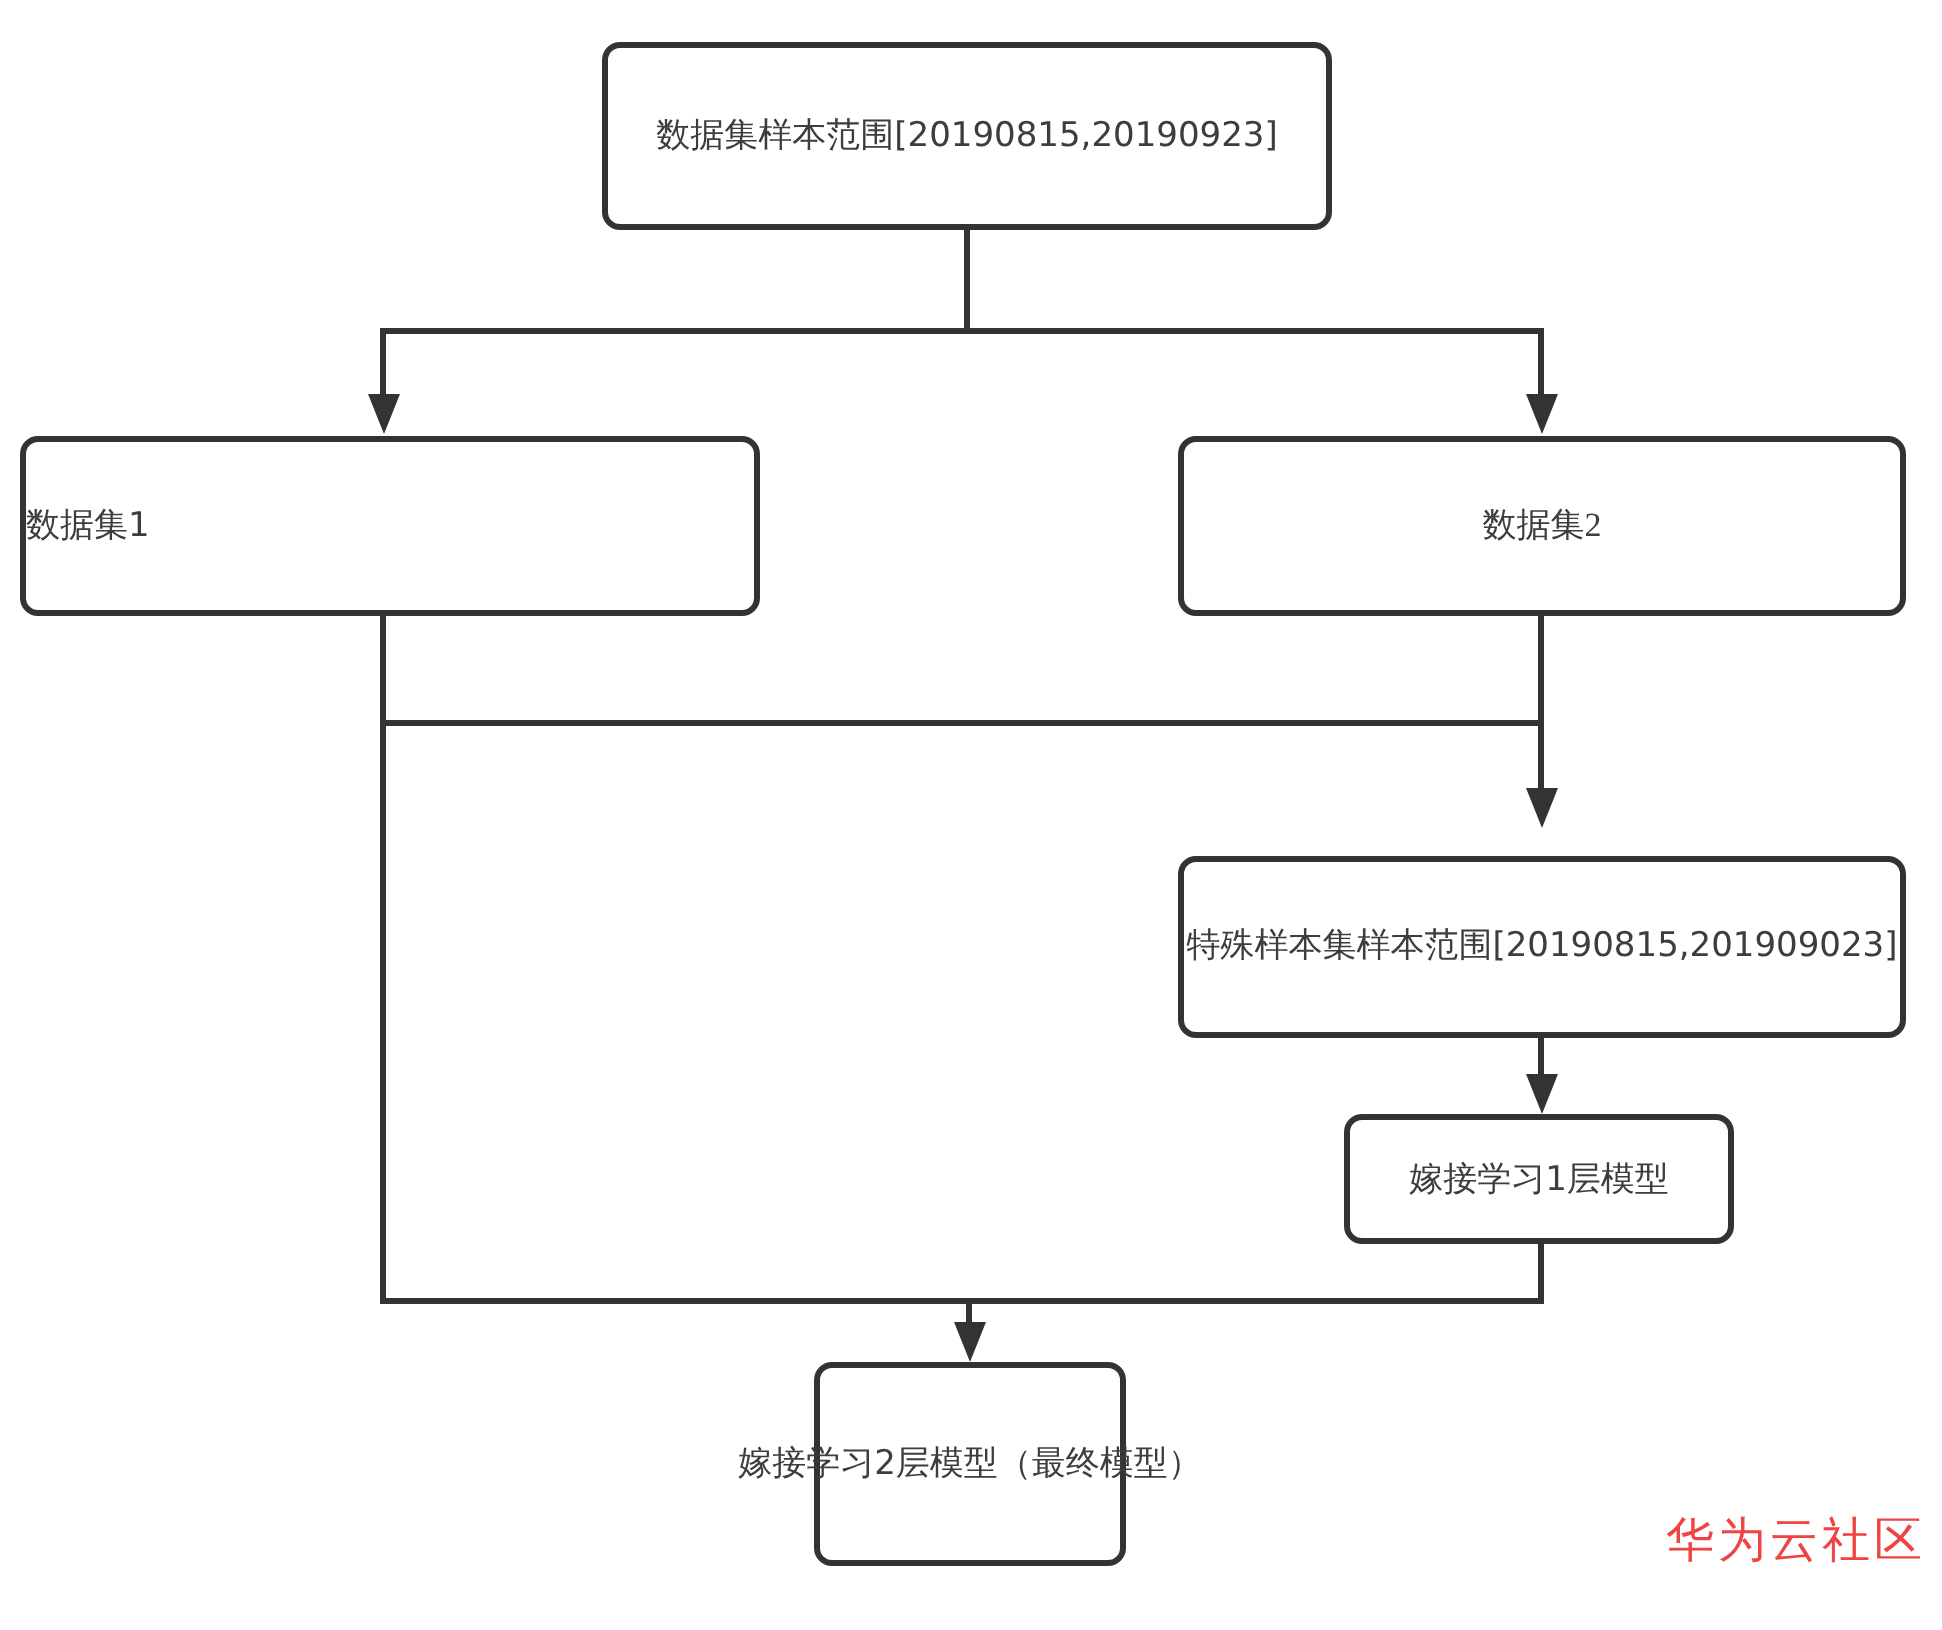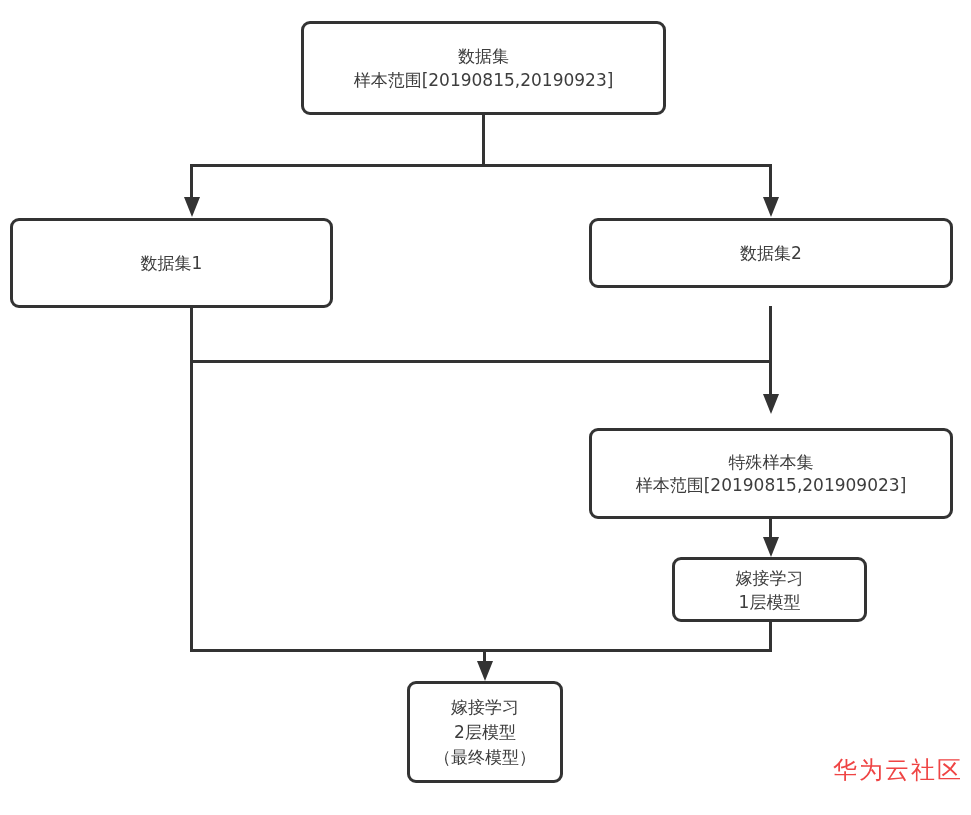--- a/index.html
+++ b/index.html
@@ -16,32 +16,32 @@
     overflow: hidden;
   }
   
   .node {
     position: absolute;
     box-sizing: border-box;
     border: 3px solid #333333;
     border-radius: 9px;
     background: #ffffff;
     display: flex;
-    flex-direction: column;
+    flex-direction: row;
     align-items: center;
     justify-content: center;
     color: #3d3d3d;
     font-size: 17px;
     line-height: 24px;
     text-align: center;
     white-space: nowrap;
   }
   .node-dataset  { left: 301px; top: 21px;  width: 365px; height: 94px; }
-  .node-dataset1 { left: 10px;  top: 218px; width: 323px; height: 90px; }
-  .node-dataset2 { left: 589px; top: 218px; width: 364px; height: 70px; }
+  .node-dataset1 { left: 10px;  top: 218px; width: 370px; height: 90px; justify-content: space-between; }
+  .node-dataset2 { left: 589px; top: 218px; width: 364px; height: 90px; font-family: Liberation Serif, serif; }
   .node-special  { left: 589px; top: 428px; width: 364px; height: 91px; line-height: 23px; }
   .node-graft1   { left: 672px; top: 557px; width: 195px; height: 65px; }
   .node-graft2   { left: 407px; top: 681px; width: 156px; height: 102px; line-height: 25px; }
 
   
   .vline, .hline {
     position: absolute;
     background: #333333;
   }
   .vline { width: 3px; }

